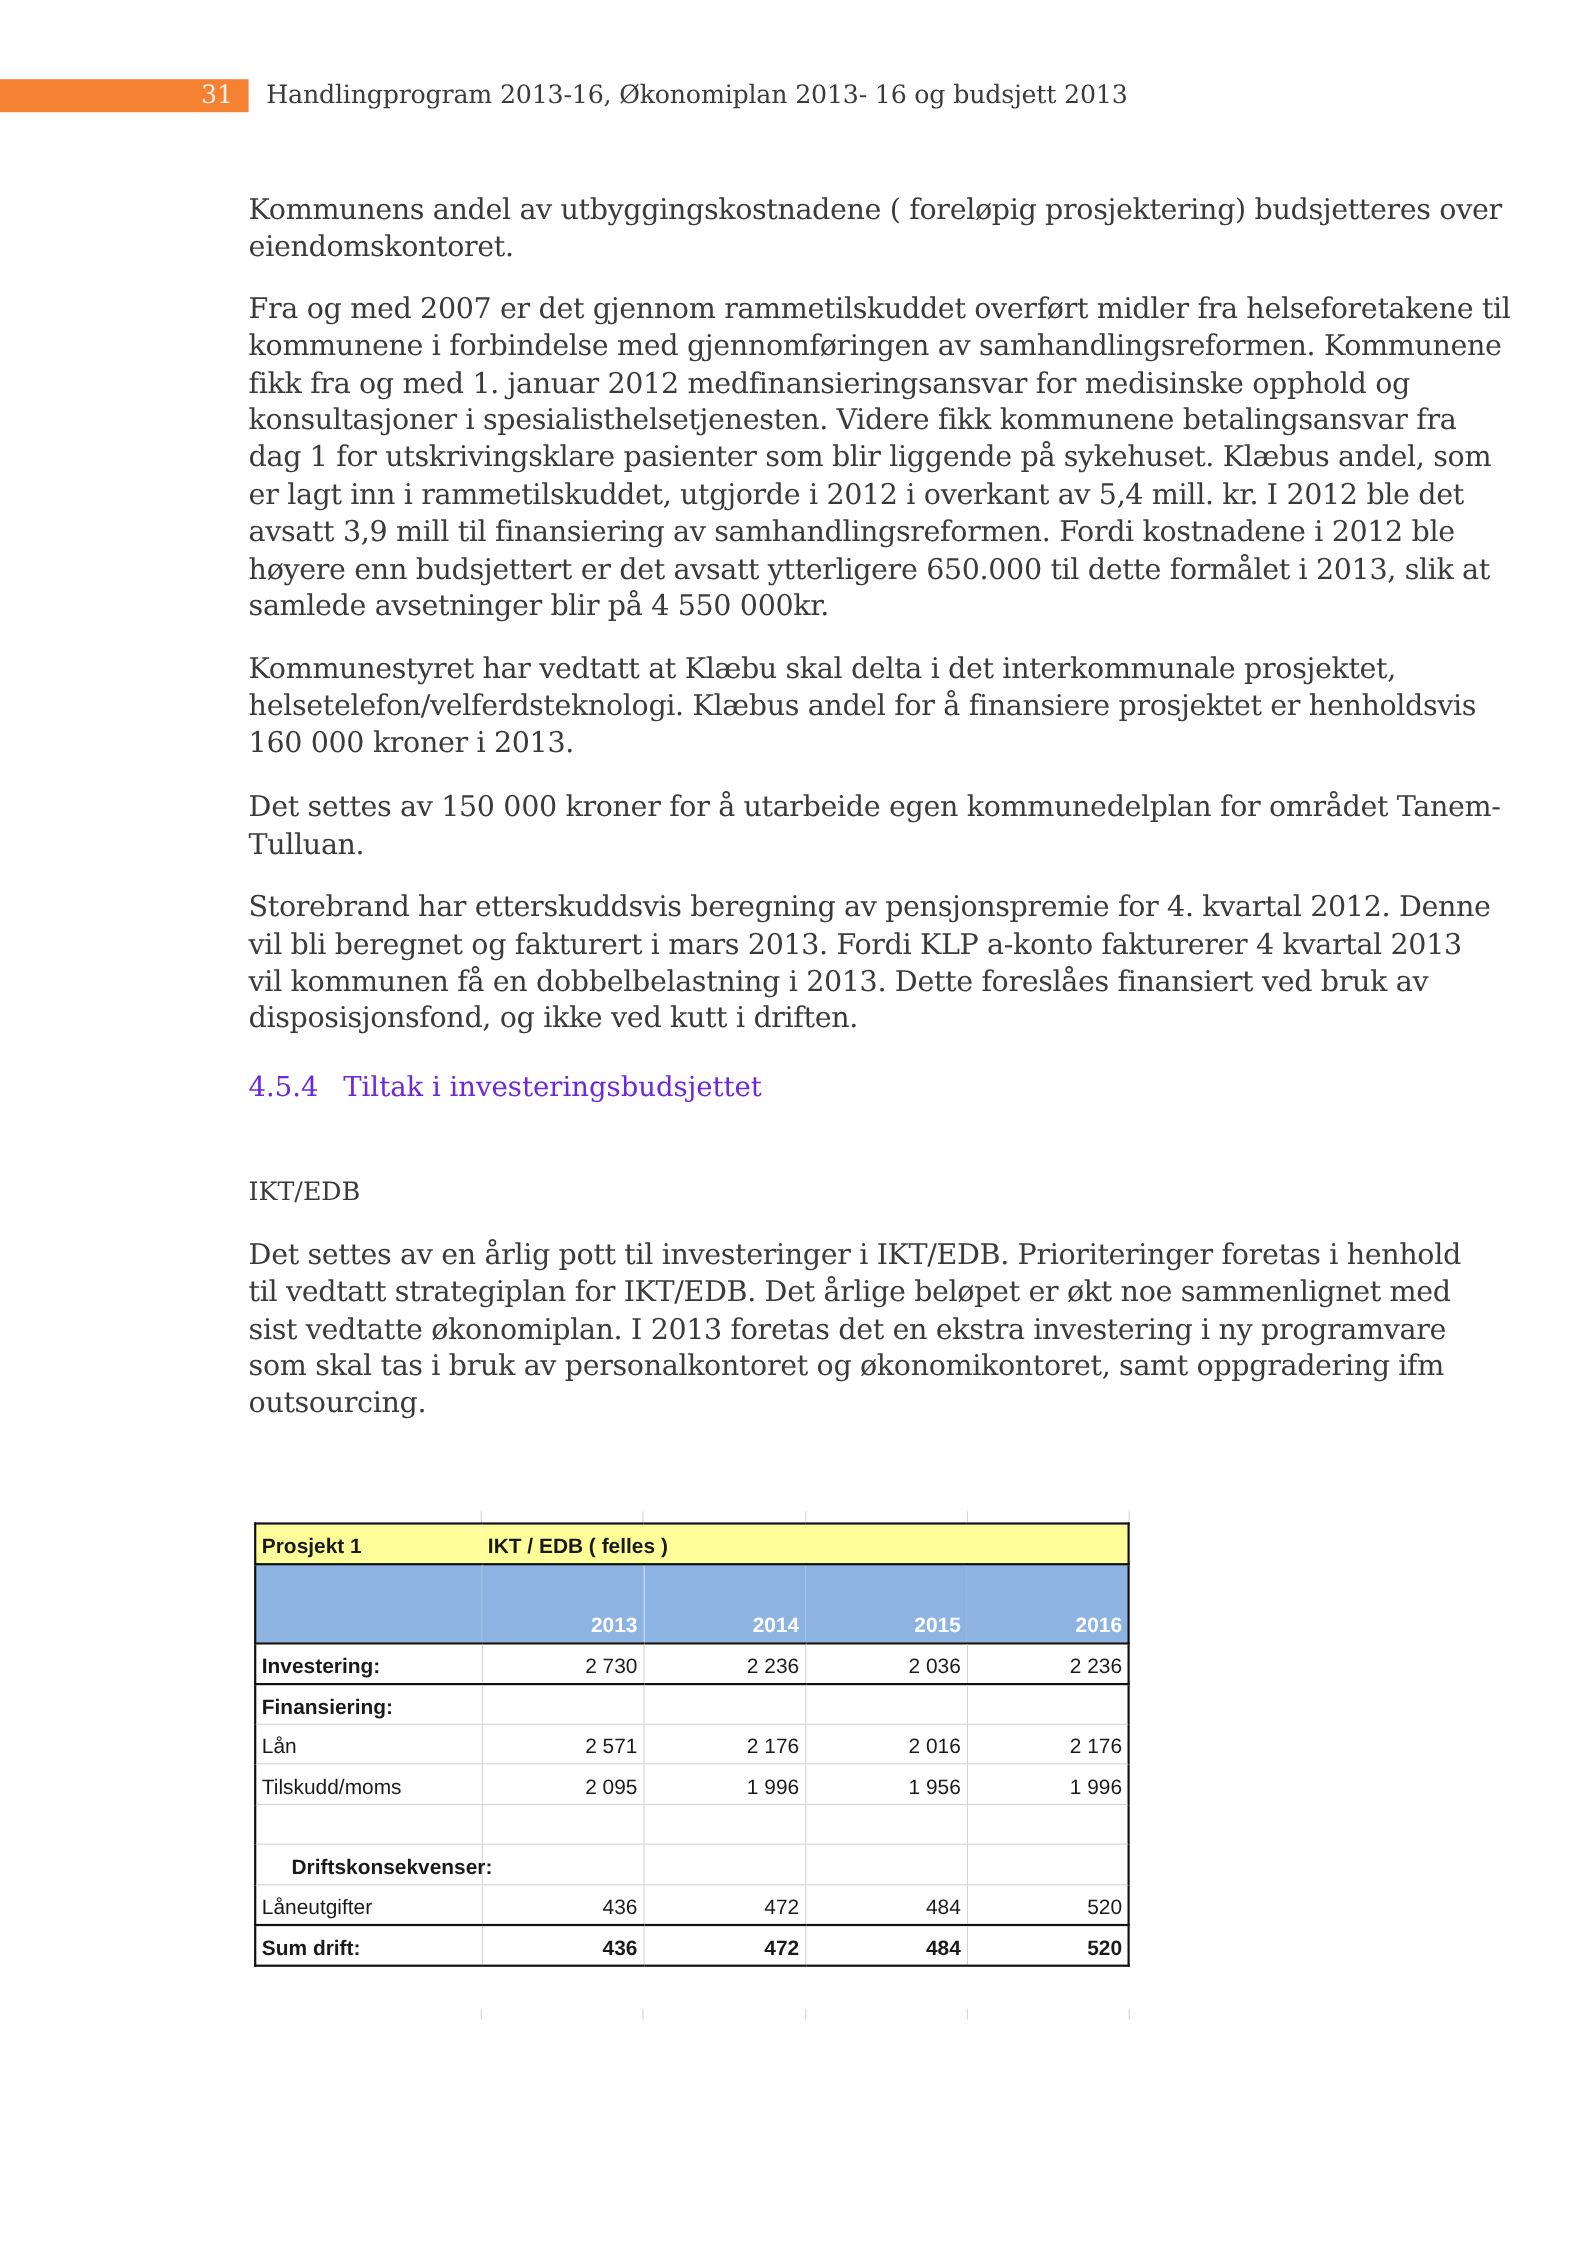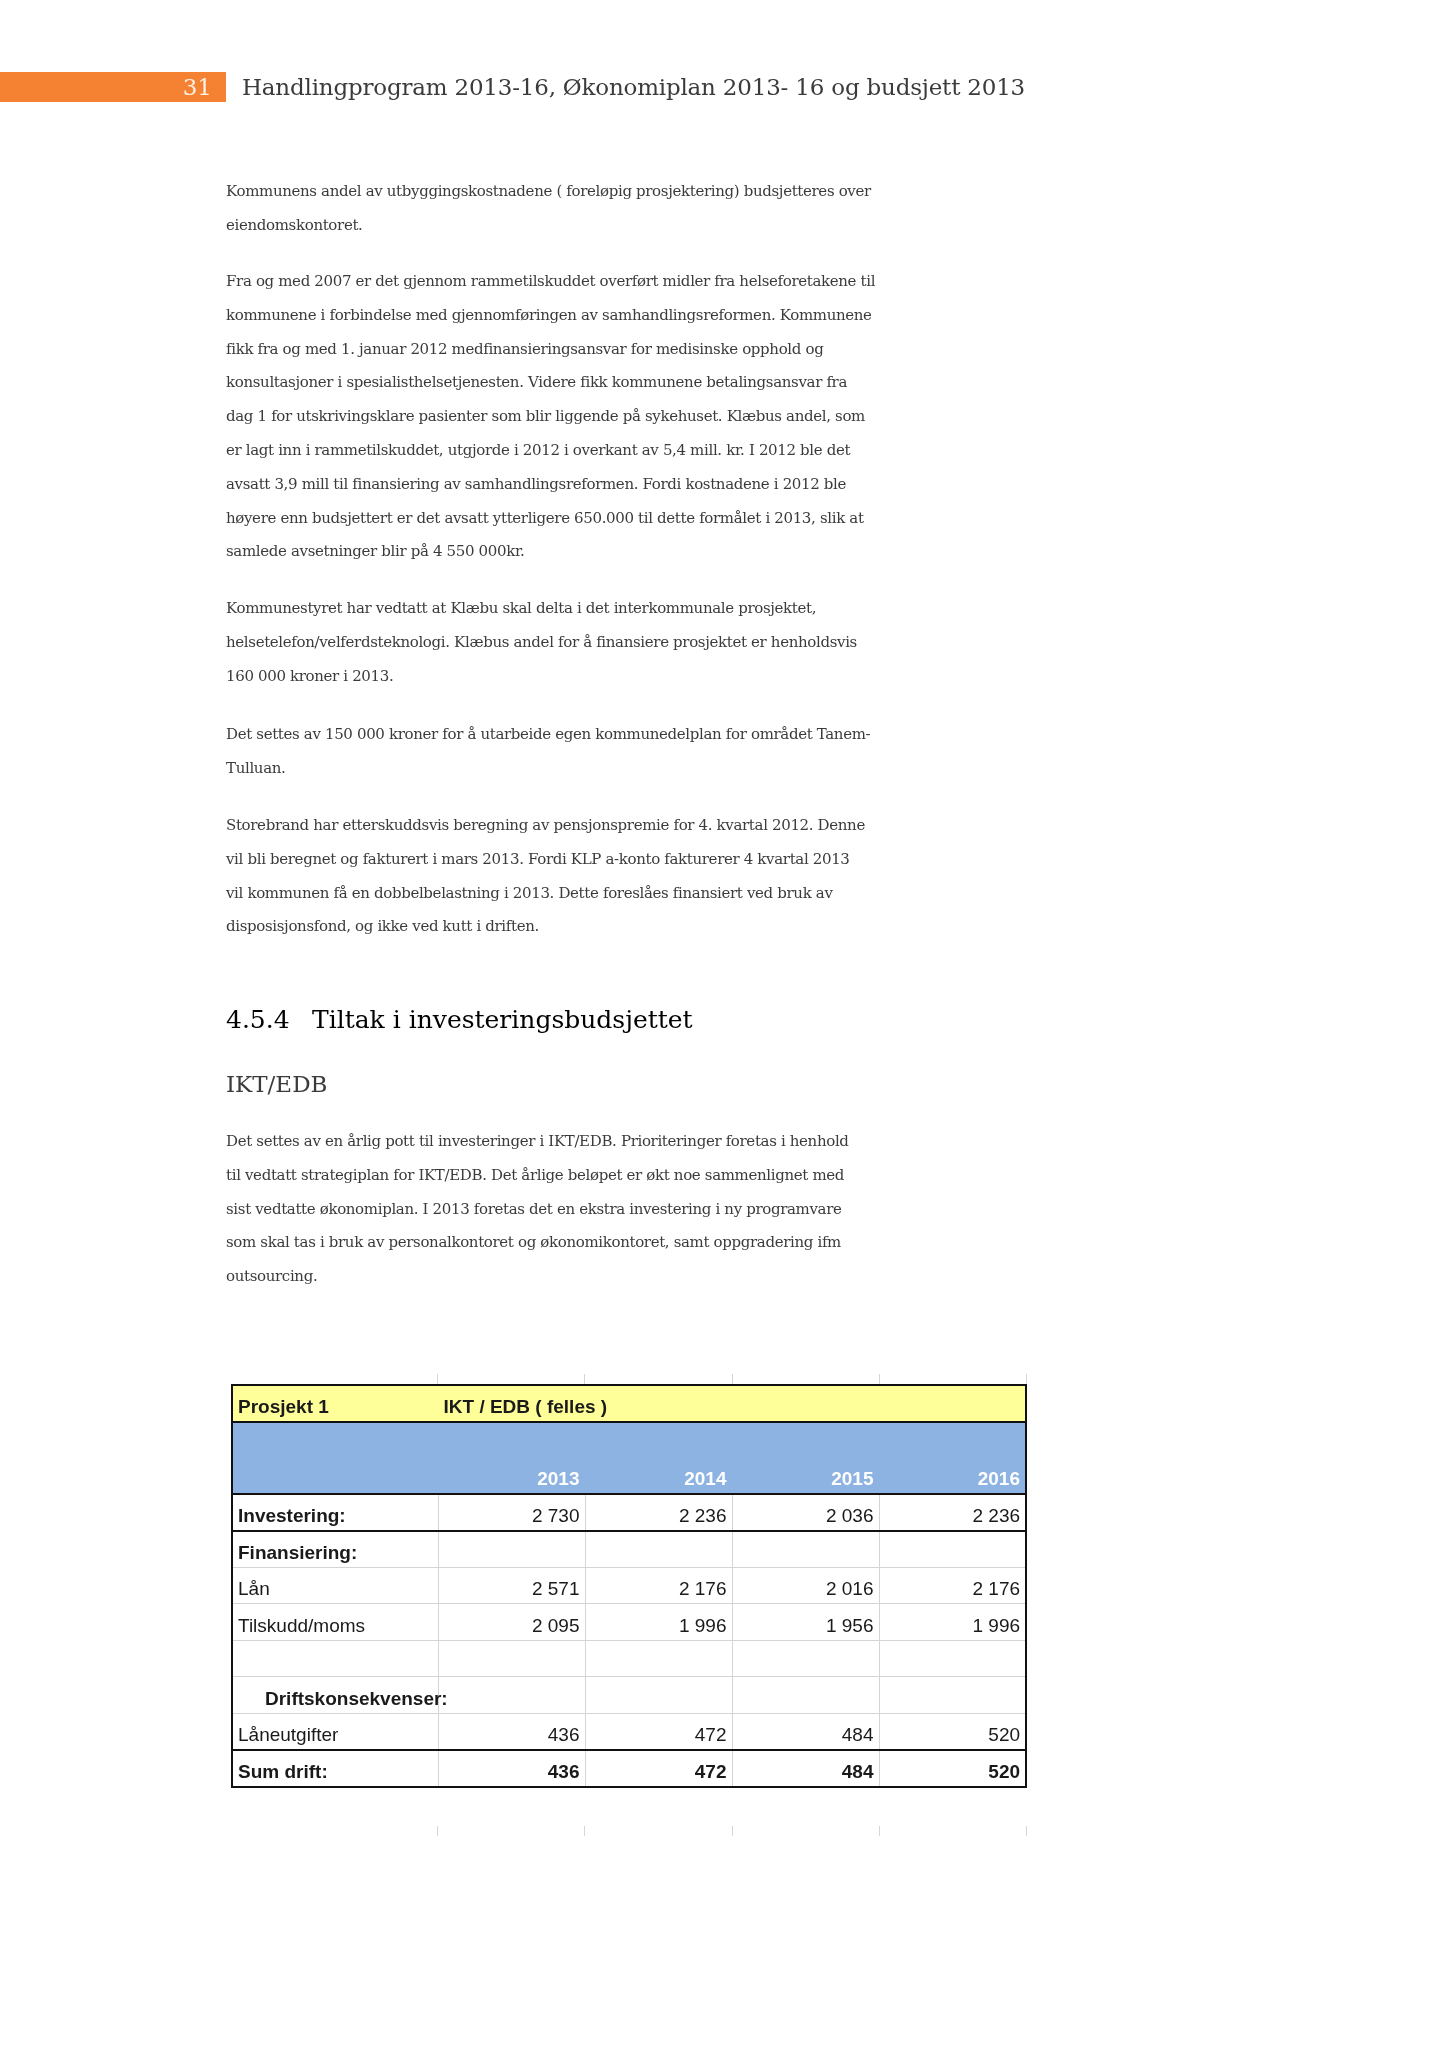--- a/index.html
+++ b/index.html
@@ -5,25 +5,25 @@
   html, body { margin: 0; padding: 0; background: #ffffff; }
   body { width: 1448px; height: 2048px; position: relative; overflow: hidden;
          font-family: "DejaVu Serif", "Liberation Serif", serif; color: #3b3b3b; }
 
   .page-bar { position: absolute; left: 0; top: 72px; width: 226px; height: 30px; background: #F58233; }
   .page-num { position: absolute; right: 14px; top: 2px; font-size: 23px; color: #fdf1e4;
               font-family: "DejaVu Serif", serif; line-height: 26px; }
   .running-head { position: absolute; left: 242px; top: 72px; font-size: 23px; line-height: 30px; color: #3b3b3b;
                   letter-spacing: -0.2px; white-space: nowrap; }
 
-  .body-text { position: absolute; left: 226px; width: 1010px; font-size: 15px; line-height: 33.8px;
+  .body-text { position: absolute; left: 226px; width: 1010px; font-size: 26px; line-height: 33.8px;
                color: #3b3b3b; letter-spacing: -0.35px; }
   .body-text .line { display: block; white-space: nowrap; }
 
-  .heading { position: absolute; left: 226px; top: 972px; font-size: 25px; color: #000000; white-space: nowrap; line-height: 32px; margin-top: 32px; }
+  .heading { position: absolute; left: 226px; top: 972px; font-size: 25px; color: #6d28d9; white-space: nowrap; line-height: 32px; }
   .heading .num { display: inline-block; width: 86px; }
 
   .subhead { position: absolute; left: 226px; top: 1068px; font-size: 23px; color: #3b3b3b; line-height: 32px; }
 
   
   .sheet { position: absolute; left: 231px; top: 1384px; width: 726px;
            font-family: "Liberation Sans", "DejaVu Sans", sans-serif; font-size: 19px; color: #1a1a1a; }
   .gridticks { position: absolute; left: 218px; top: 1374px; width: 820px; height: 470px; pointer-events: none; }
   .tick { position: absolute; background: #d6d6d6; }
   table.grid { border-collapse: collapse; width: 794px; table-layout: fixed; }

